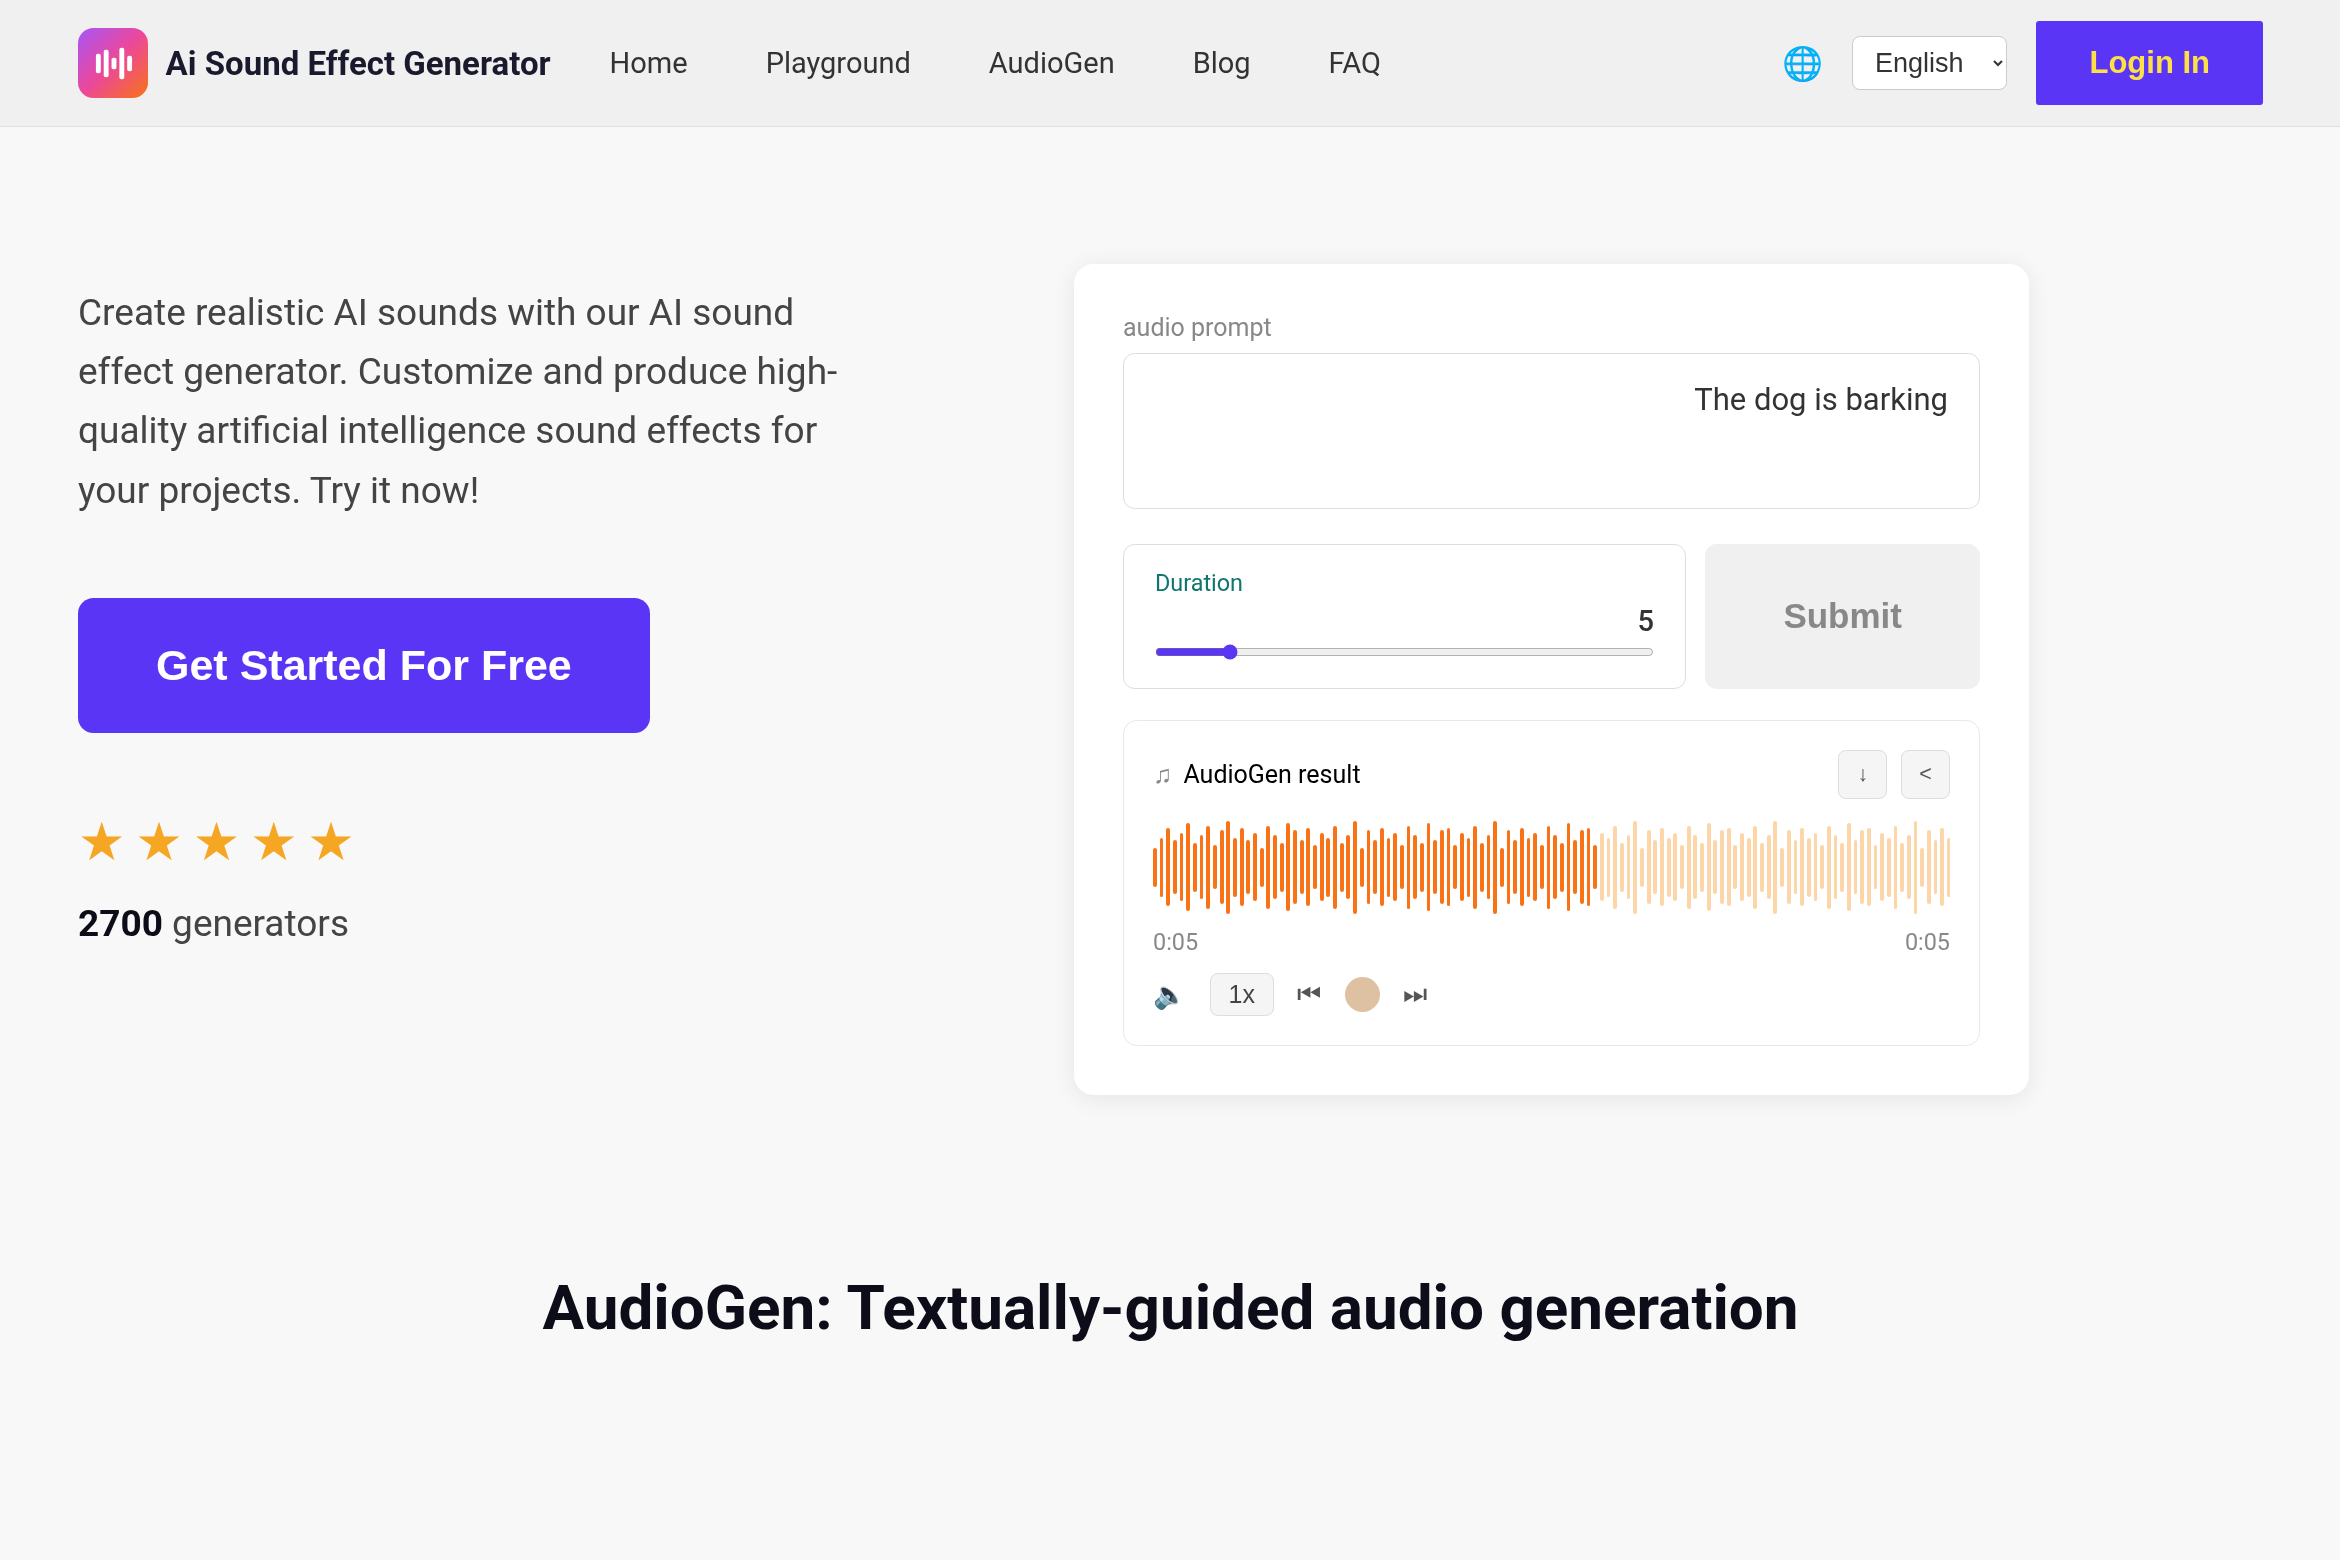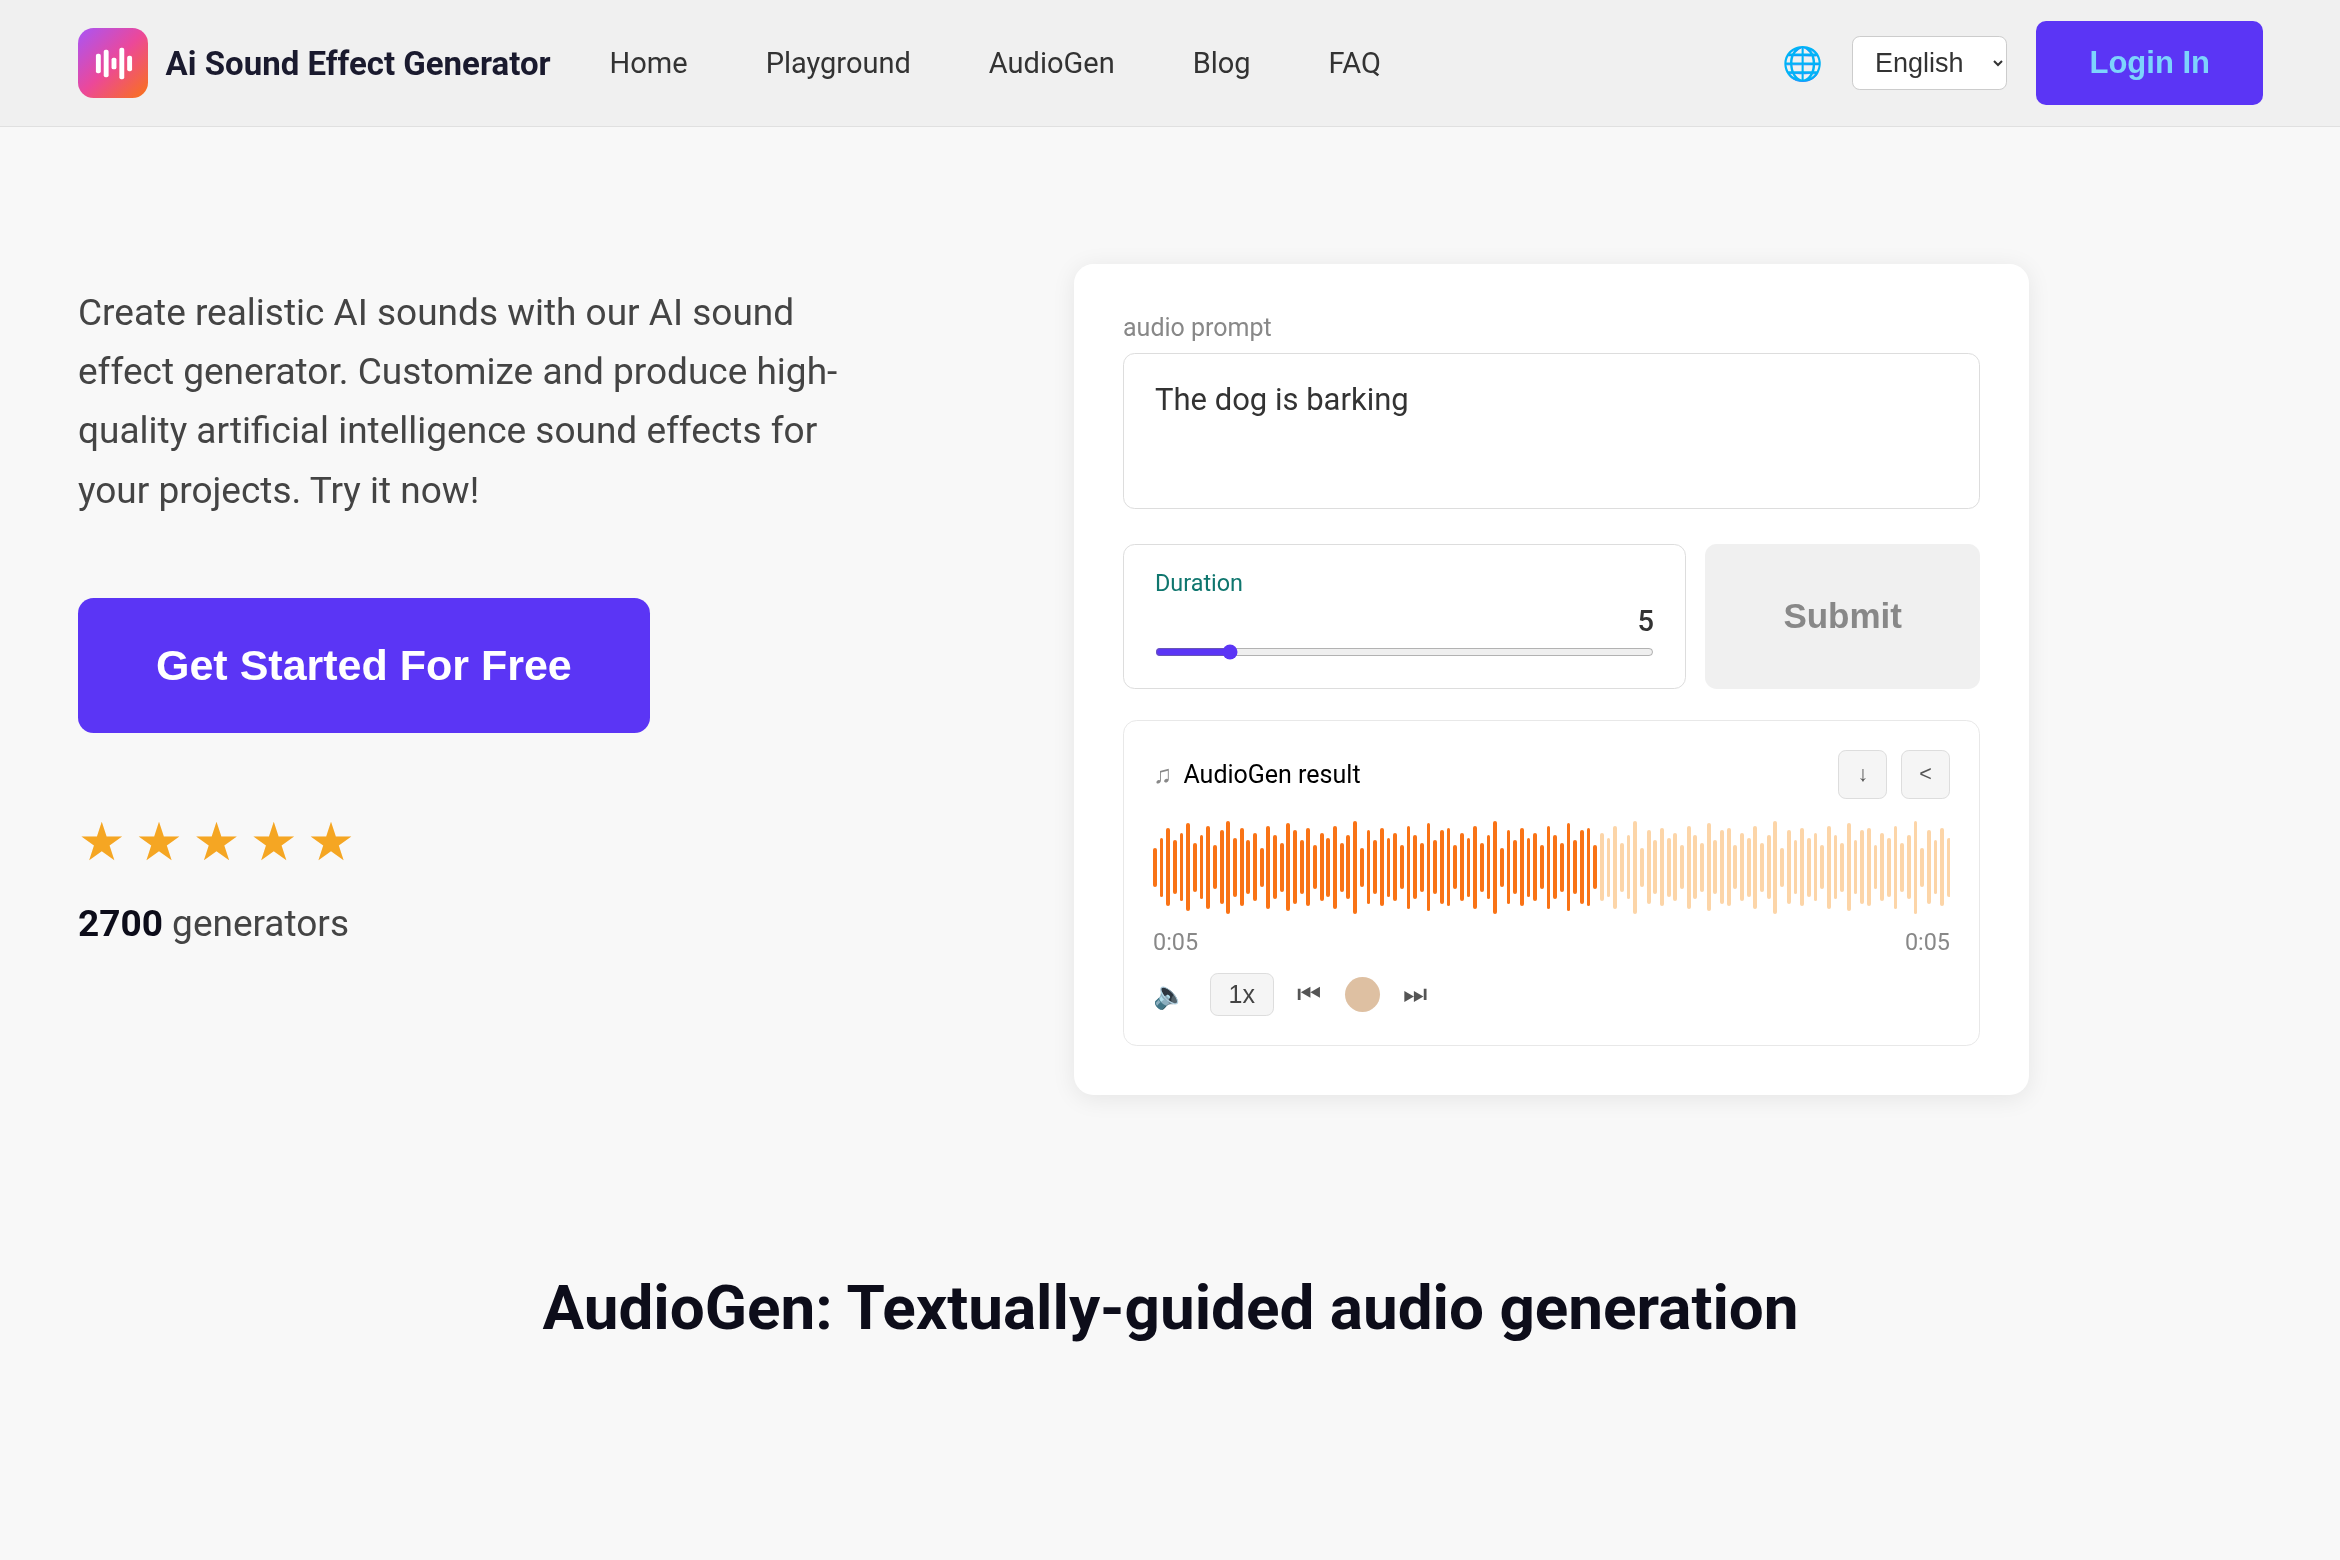--- a/index.html
+++ b/index.html
@@ -75,23 +75,23 @@
       font-size: 27px;
       border: 1px solid #ccc;
       border-radius: 7.8px;
       padding: 9.8px 17.6px;
       background: white;
       cursor: pointer;
       color: #333;
     }
     .login-btn {
       background: #5b35f5;
-      color: #7dd3fc;
+      color: #fde047;
       border: none;
-      border-radius: 10px;
+      border-radius: 3px;
       padding: 24px 53px;
       font-size: 31px;
       font-weight: 600;
       cursor: pointer;
       white-space: nowrap;
     }
 
     
     .hero {
       display: flex;
@@ -178,20 +178,21 @@
       width: 100%;
       border: 1px solid #ddd;
       border-radius: 11.7px;
       padding: 27px 31px;
       font-size: 31px;
       color: #333;
       resize: none;
       height: 156px;
       margin-bottom: 31px;
       font-family: inherit;
+      text-align: right;
     }
     .duration-submit-row {
       display: flex;
       gap: 19.5px;
       align-items: stretch;
       margin-bottom: 31px;
     }
     .duration-field {
       flex: 1;
       border: 1px solid #ddd;

